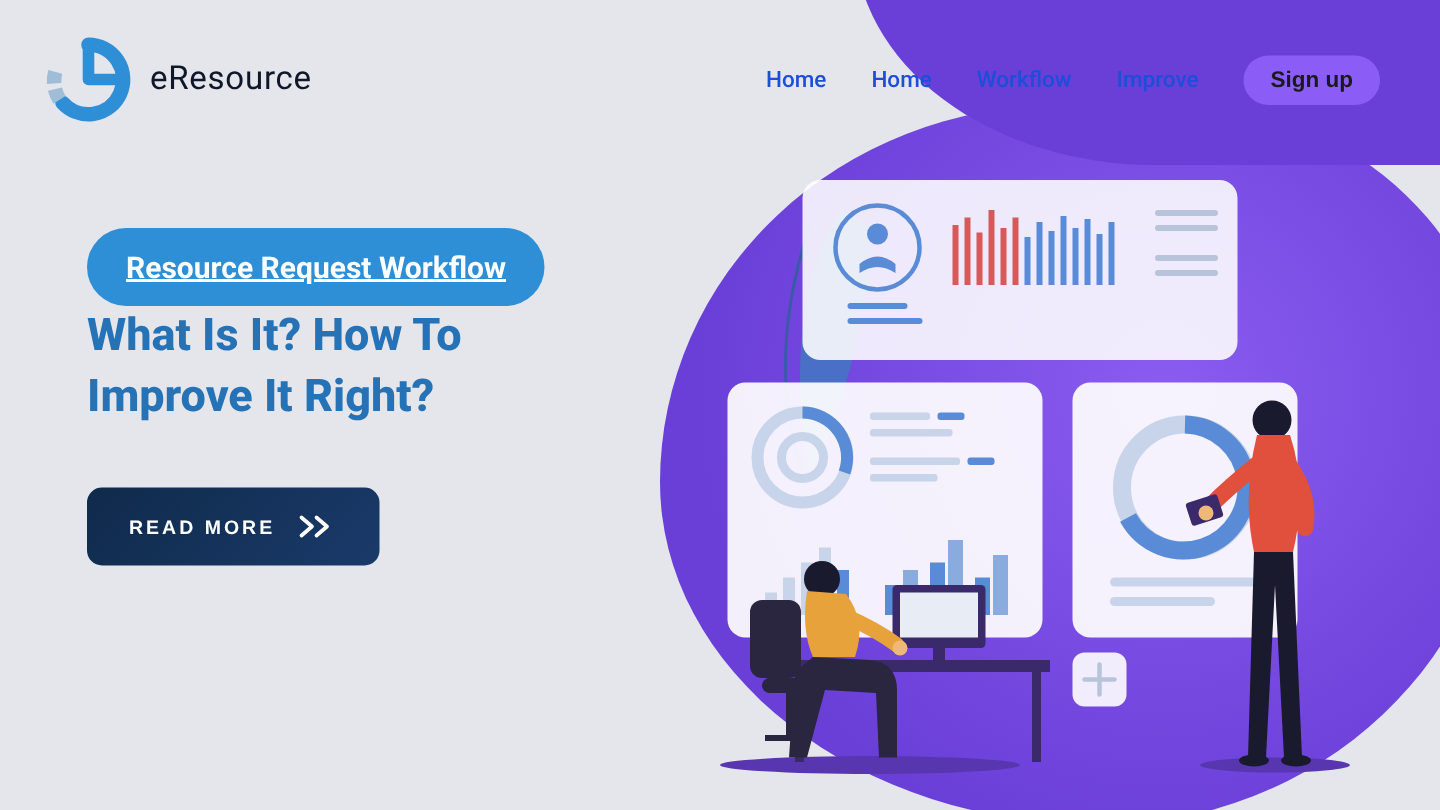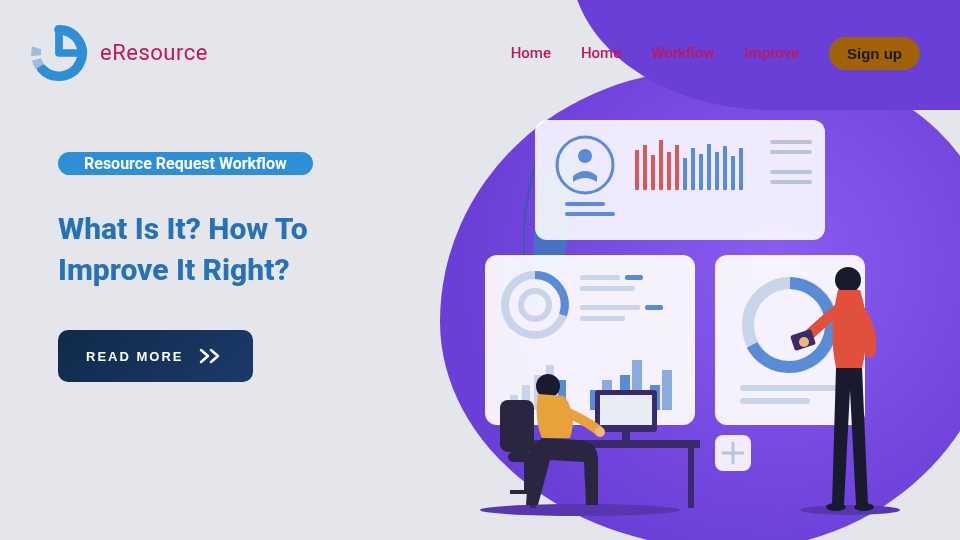--- a/index.html
+++ b/index.html
@@ -39,61 +39,61 @@
     justify-content: space-between;
     padding: 24px 40px 0 30px;
   }
   .logo {
     display: flex;
     align-items: center;
     gap: 12px;
   }
   .logo-icon { width: 58px; height: 58px; }
   .logo-text { display: flex; flex-direction: column; line-height: 1.15; }
-  .logo-line1 { font-size: 22px; color: #be185d; font-weight: 400; letter-spacing: 0.5px; }
+  .logo-line1 { font-size: 22px; color: #0f172a; font-weight: 400; letter-spacing: 0.5px; }
   .logo-line2 { font-size: 22px; color: #2f3642; font-weight: 300; letter-spacing: 0.5px; }
   .nav {
     display: flex;
     align-items: center;
     gap: 30px;
   }
   .nav a {
-    color: #be185d;
+    color: #1d4ed8;
     font-size: 15px;
     text-decoration: none;
     font-weight: 500;
     cursor: pointer;
   }
   .signup {
-    background: #a16207;
+    background: #8b5cf6;
     color: #1a1a1a;
     font-weight: 700;
     font-size: 15px;
     padding: 8px 18px;
     border-radius: 20px;
     border: none;
     cursor: pointer;
   }
   .hero {
     position: relative;
     z-index: 5;
     padding: 70px 0 0 58px;
     width: 400px;
   }
   .pill {
     display: inline-block;
     background: #2f8fd6;
     color: #fff;
     font-weight: 700;
-    font-size: 16px;
-    padding: 2px 26px;
+    font-size: 20px;
+    padding: 14px 26px;
     border-radius: 30px;
+    text-decoration: underline;
   }
   .heading {
-    margin-top: 34px;
     font-size: 30px;
     font-weight: 800;
     color: #2572b6;
     line-height: 1.35;
   }
   .cta {
     margin-top: 40px;
     display: inline-flex;
     align-items: center;
     gap: 16px;

